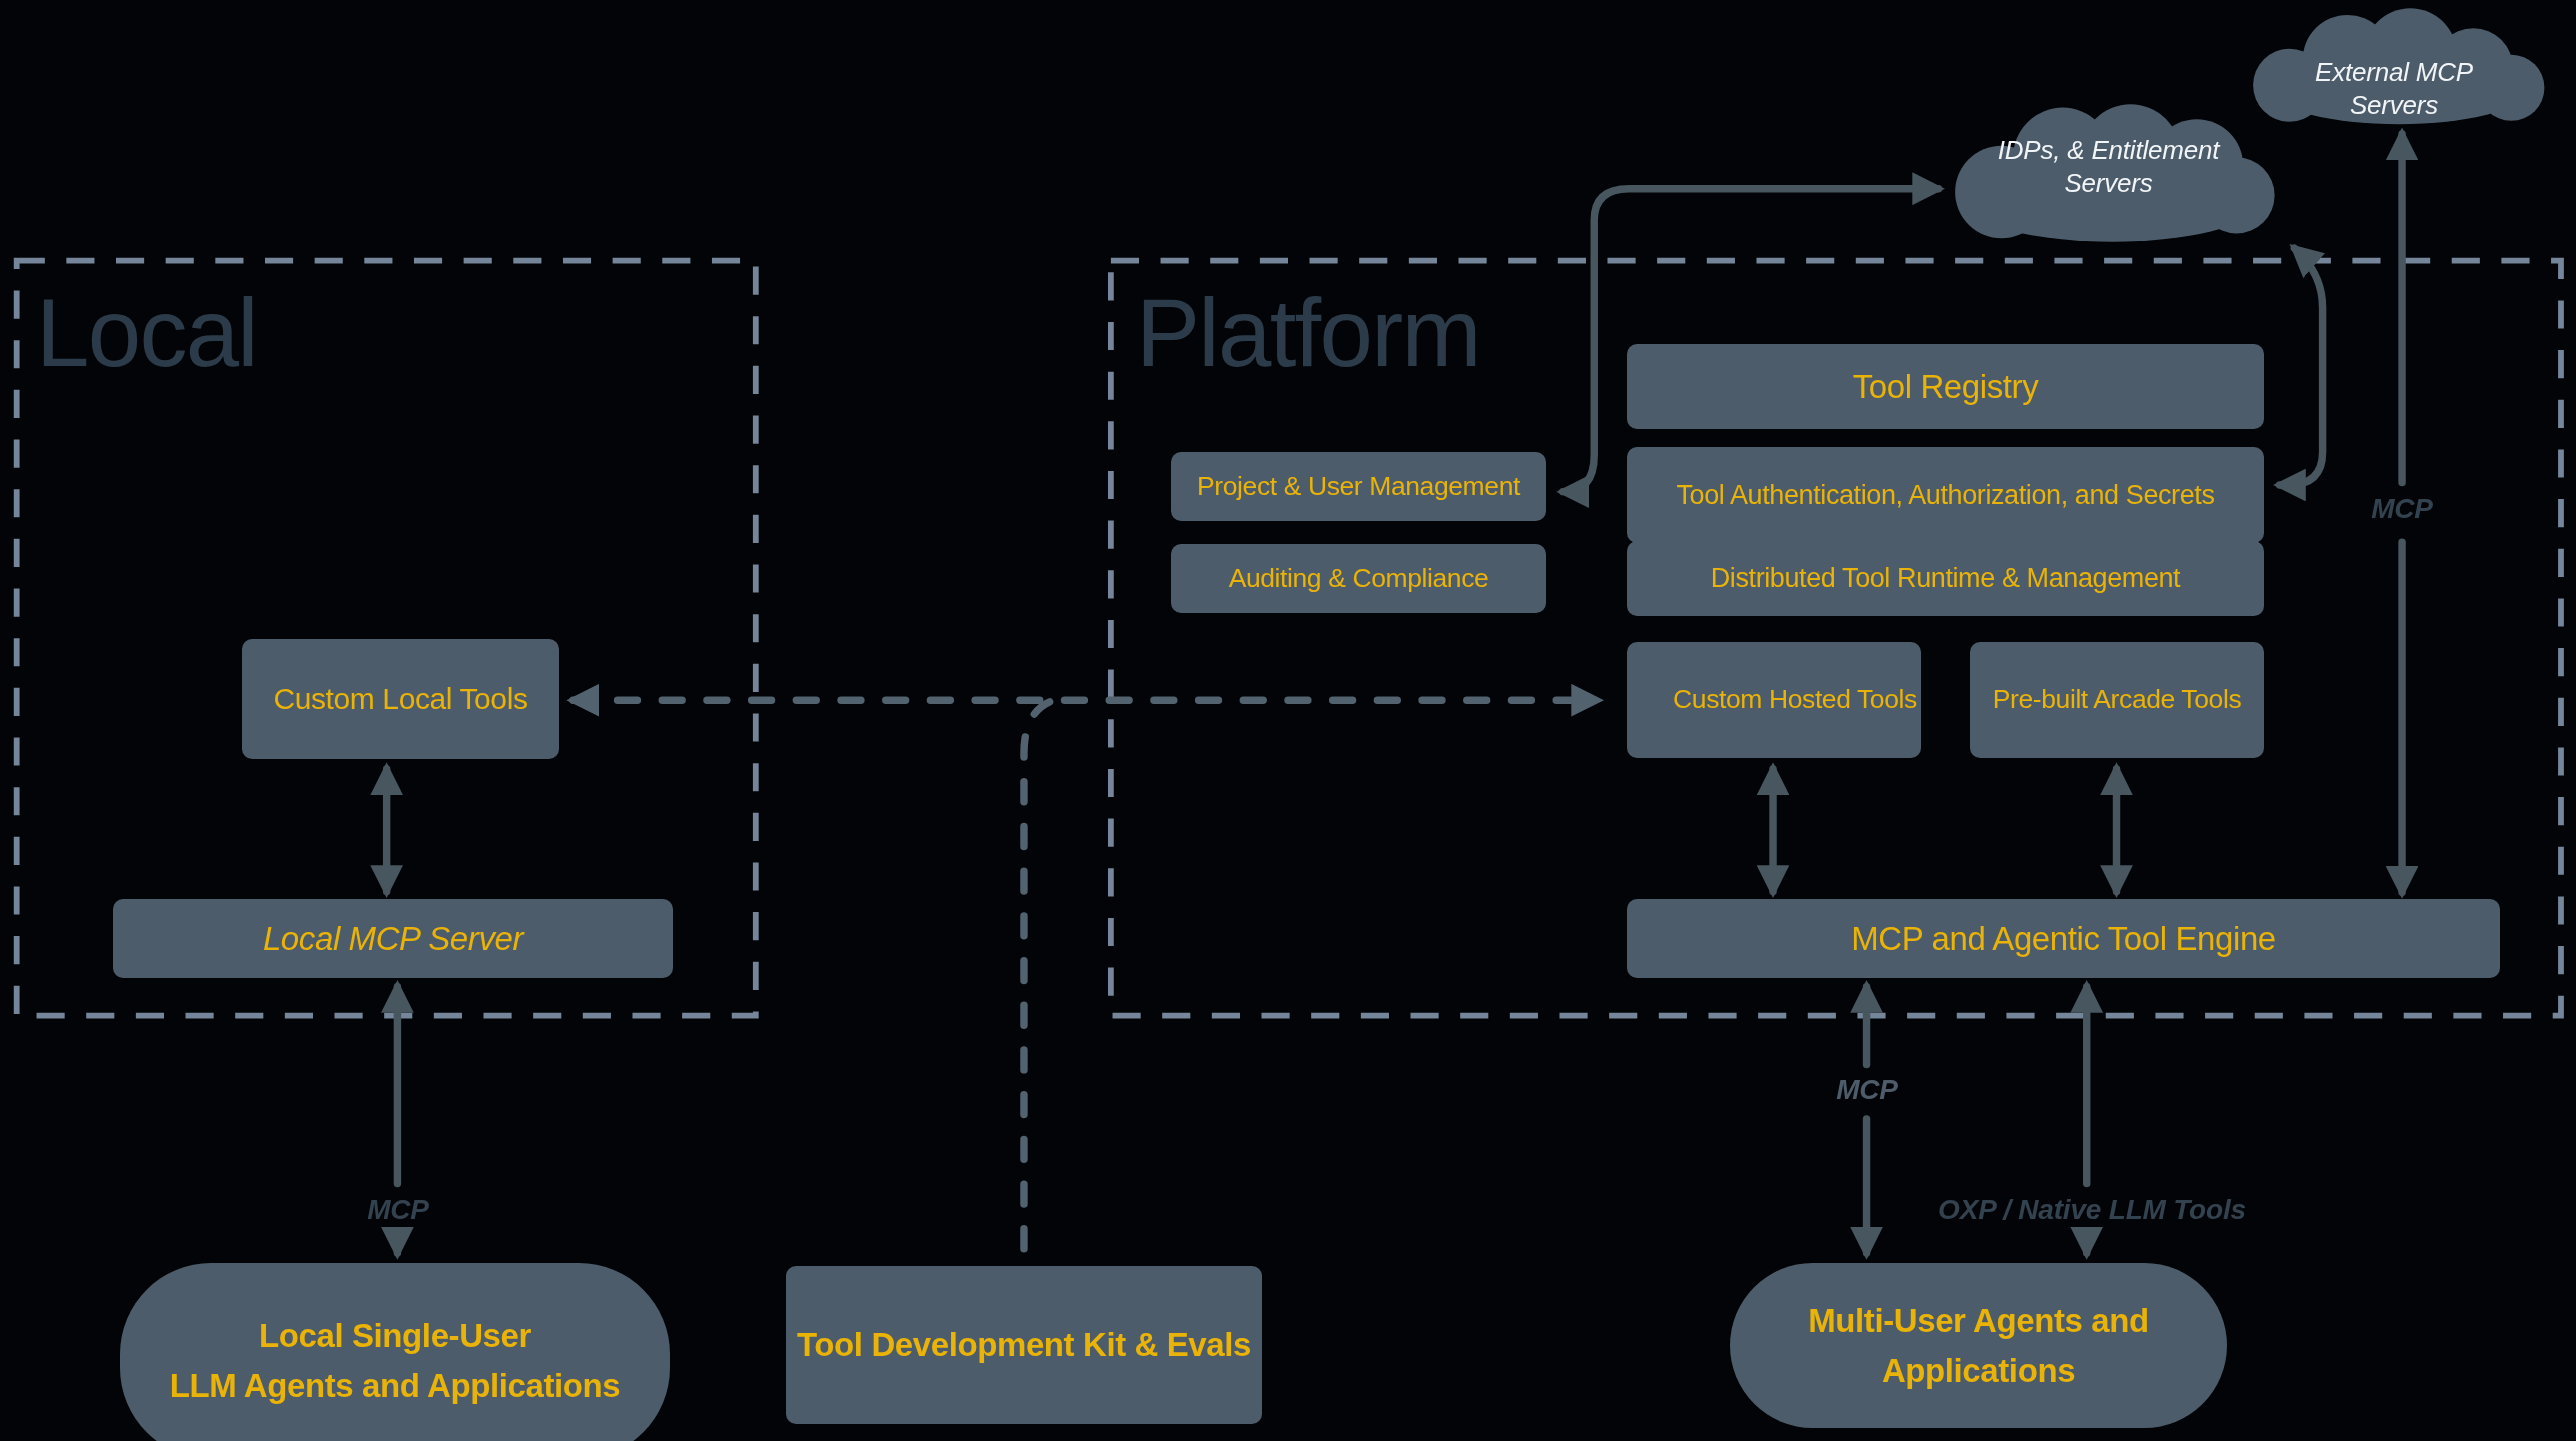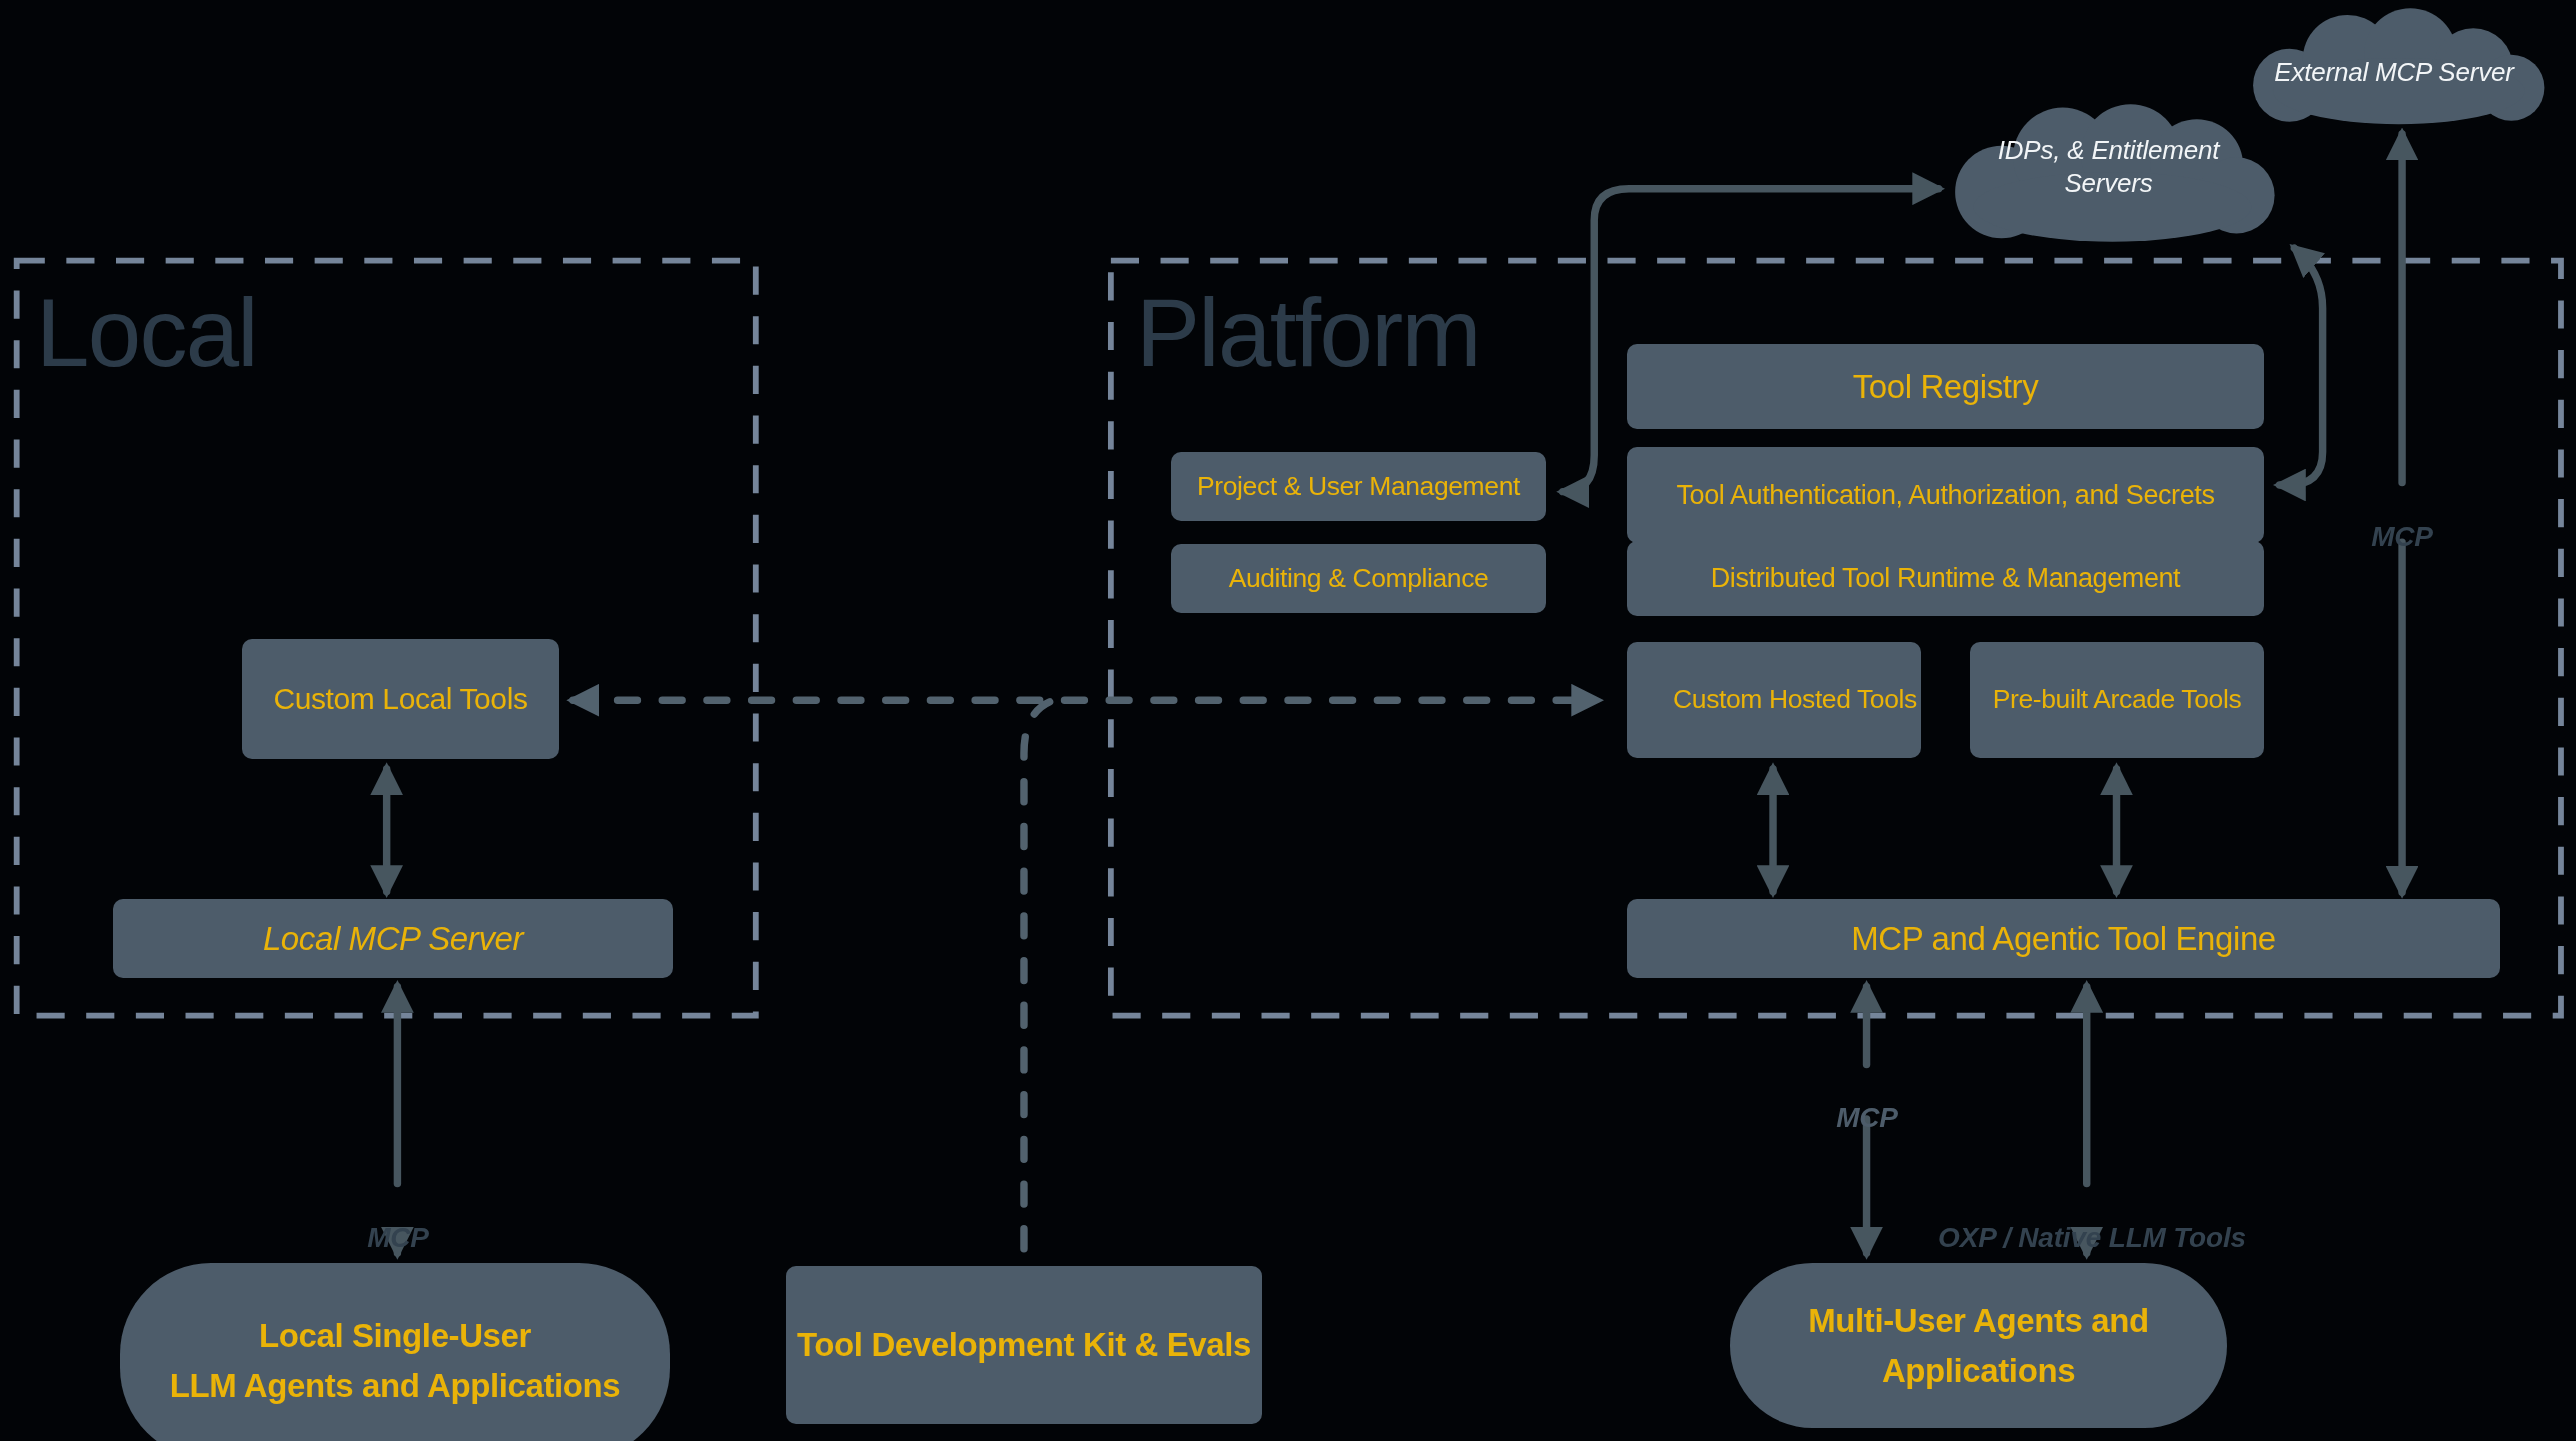--- a/index.html
+++ b/index.html
@@ -18,21 +18,21 @@
   .bold{font-weight:700;}
   .region-label{
     color:#2c3b49;font-size:96px;font-weight:400;letter-spacing:-1.7px;white-space:nowrap;
   }
   .cloud-label{
     color:#f2f5f7;font-style:italic;font-size:26px;text-align:center;line-height:33px;
     letter-spacing:-0.2px;
   }
   .edge-label{
     color:#33424f;font-style:italic;font-size:28px;font-weight:600;text-align:center;
-    white-space:nowrap;letter-spacing:-0.2px;margin-top:28px;
+    white-space:nowrap;letter-spacing:-0.2px;
   }
   .edge-label.light{color:#4d5c6a;}
 </style>
 </head>
 <body>
 
 <div class="stage">
 
   <svg width="2576" height="1441" viewBox="0 0 3112 1741">
     <defs>
@@ -82,21 +82,21 @@
       <circle cx="2574" cy="186" r="60"></circle>
       <circle cx="2654" cy="200" r="56"></circle>
       <circle cx="2702" cy="236" r="46"></circle>
       <ellipse cx="2552" cy="250" rx="168" ry="42"></ellipse>
     </g>
   </svg>
 
   <div class="abs region-label" style="left:36px;top:278px;">Local</div>
   <div class="abs region-label" style="left:1136px;top:278px;">Platform</div>
 
-  <div class="abs cloud-label" style="left:2270px;top:56px;width:248px;">External MCP Server</div>
+  <div class="abs cloud-label" style="left:2270px;top:56px;width:248px;">External MCP Servers</div>
   <div class="abs cloud-label" style="left:1968px;top:134px;width:281px;">
     <span style="display:block;">IDPs, &amp; Entitlement</span>
     <span style="display:block;">Servers</span>
   </div>
 
   <div class="abs node" style="left:225px;top:639px;width:317px;height:120px;font-size:30px;margin-left:17px;">Custom Local Tools</div>
   <div class="abs node" style="left:113px;top:899px;width:560px;height:79px;font-size:33px;font-style:italic;">Local MCP Server</div>
 
   <div class="abs node" style="left:1627px;top:344px;width:637px;height:85px;font-size:33px;">Tool Registry</div>
   <div class="abs node" style="left:1171px;top:452px;width:375px;height:69px;font-size:26.5px;">Project &amp; User Management</div>

